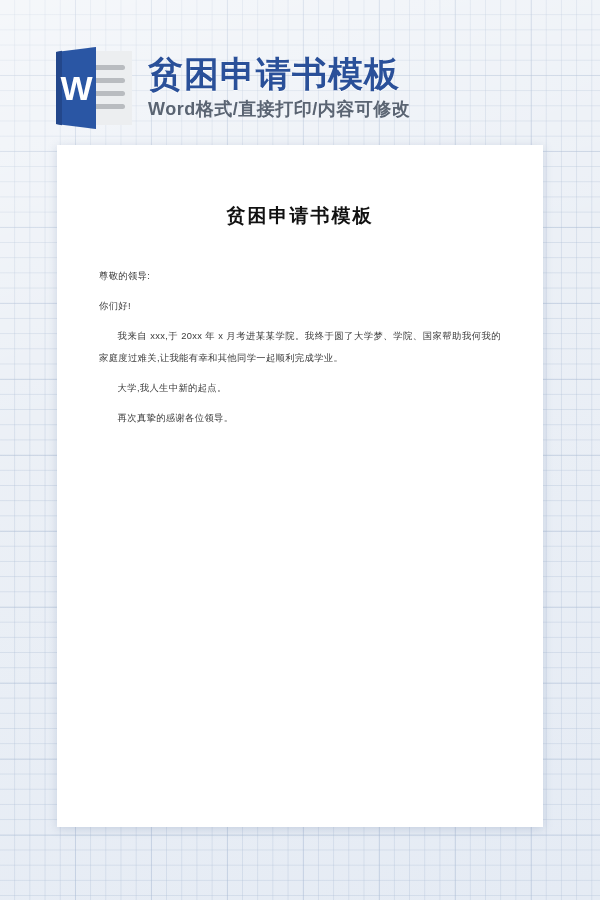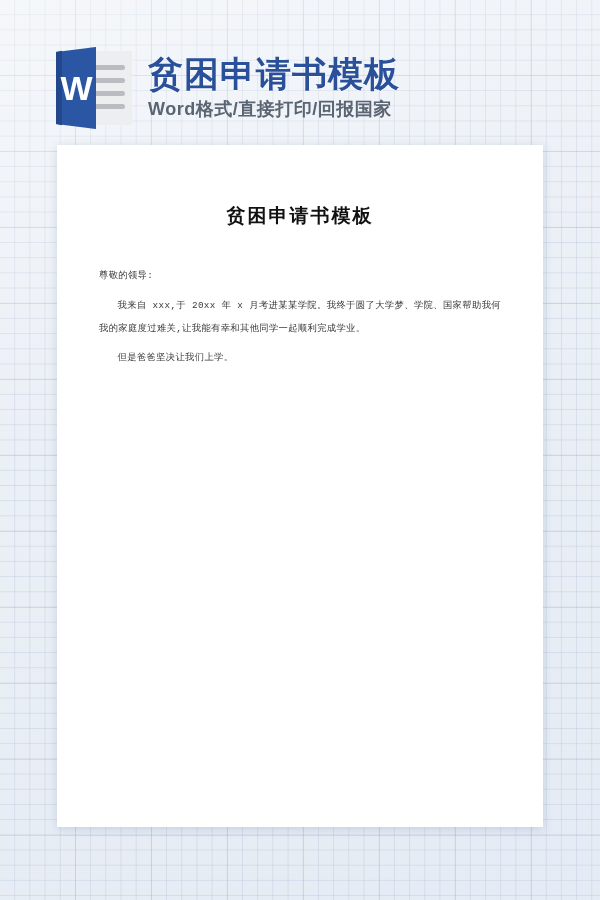--- a/index.html
+++ b/index.html
@@ -168,21 +168,21 @@
   .doc-title {
     text-align: center;
     font-family: "Liberation Serif", "DejaVu Serif", serif;
     font-size: 19px;
     font-weight: bold;
     color: #111111;
     letter-spacing: 2px;
     margin: 0 0 36px 0;
   }
   .doc-body {
-    font-family: Liberation Mono, monospace;
+    font-family: Liberation Sans, sans-serif;
     font-size: 9.3px;
     color: #3a3a3a;
     line-height: 2.45;
     text-align: justify;
     letter-spacing: 0.35px;
   }
   .doc-p {
     margin: 0 0 7px 0;
   }
   .doc-p.indent {
@@ -209,27 +209,29 @@
       <div class="wi-line"></div>
       <div class="wi-line"></div>
     </div>
     <div class="wi-fold"></div>
     <div class="wi-fold-dark"></div>
     <div class="wi-w">W</div>
   </div>
 
   <div class="header-text">
     <div class="header-title">贫困申请书模板</div>
-    <div class="header-subtitle">Word格式/直接打印/回报国家</div>
+    <div class="header-subtitle">Word格式/直接打印/内容可修改</div>
   </div>
 
 </div>
 
 <div class="paper">
   <div class="doc-inner">
     <div class="doc-title">贫困申请书模板</div>
     <div class="doc-body">
         <div class="doc-p noindent">尊敬的领导:</div>
+        <div class="doc-p noindent">你们好!</div>
         <div class="doc-p indent">我来自 xxx,于 20xx 年 x 月考进某某学院。我终于圆了大学梦、学院、国家帮助我何我的家庭度过难关,让我能有幸和其他同学一起顺利完成学业。</div>
-        <div class="doc-p indent">但是爸爸坚决让我们上学。</div>
+        <div class="doc-p indent">大学,我人生中新的起点。</div>
+        <div class="doc-p indent">再次真挚的感谢各位领导。</div>
       </div>
   </div>
 </div>
 
 </body></html>

